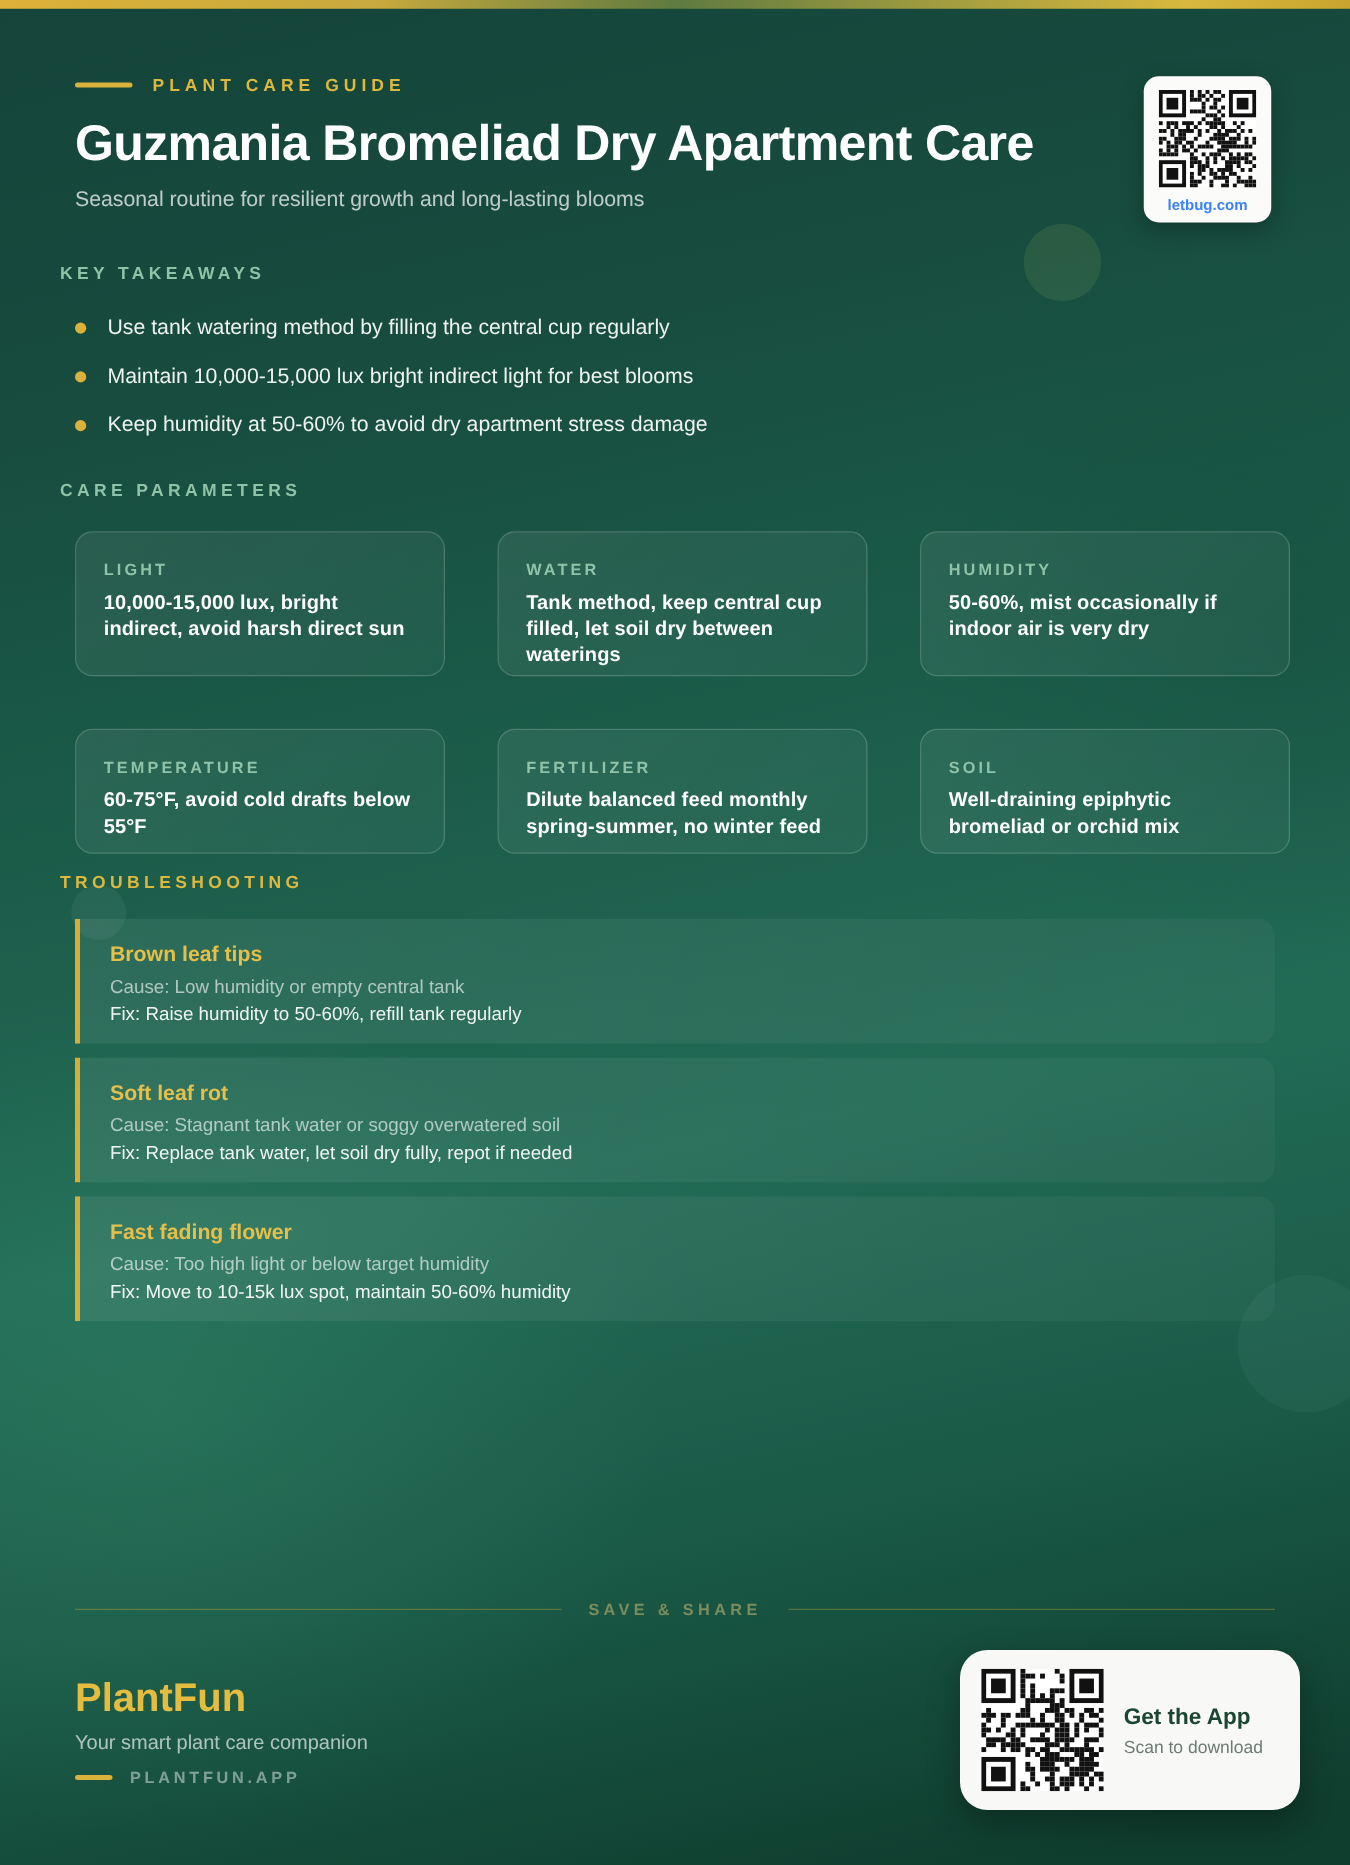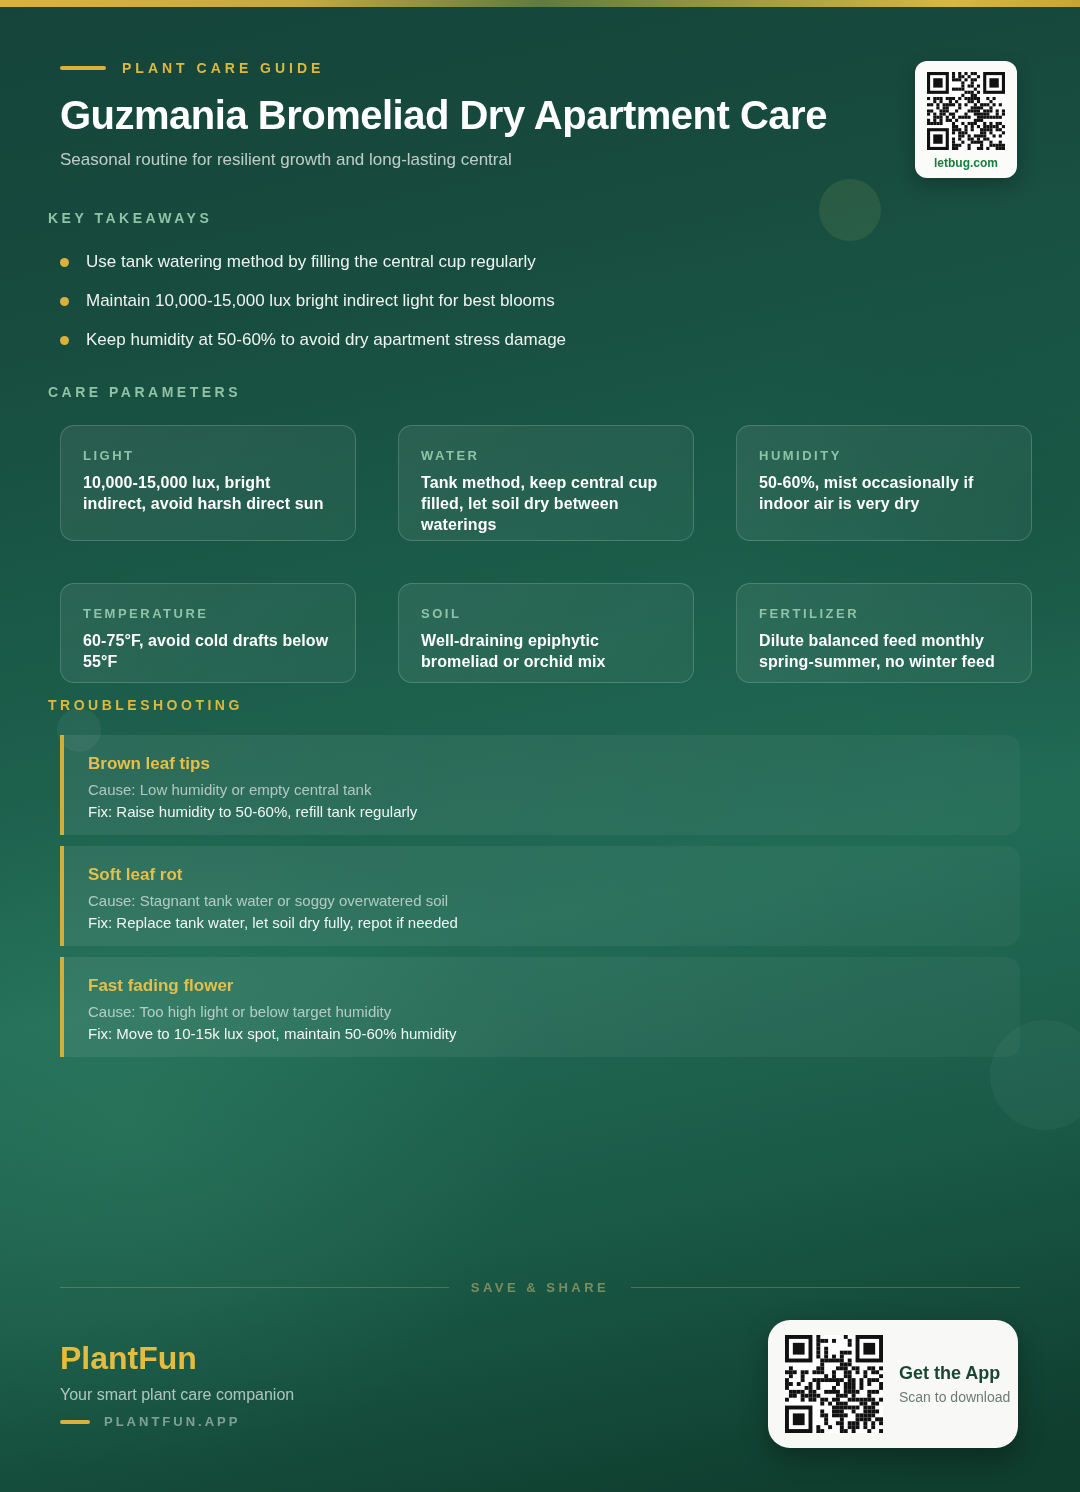--- a/index.html
+++ b/index.html
@@ -22,21 +22,21 @@
   .eyebrow{position:absolute;top:60px;left:60px;display:flex;align-items:center;}
   .dash{width:46px;height:4px;border-radius:2px;background:#d9b13b;}
   .eyebrow span{margin-left:16px;font-size:14px;font-weight:bold;letter-spacing:4px;color:#ddb83f;}
   .title{position:absolute;top:92px;left:60px;width:960px;font-size:40px;line-height:46px;
     font-weight:bold;color:#ffffff;letter-spacing:-0.5px;}
   .subtitle{position:absolute;top:150px;left:60px;font-size:17px;color:rgba(255,255,255,0.72);}
 
   .qr-card-top{position:absolute;top:61px;left:915px;width:102px;height:117px;border-radius:12px;
     background:#fbfbf9;box-shadow:0 6px 18px rgba(0,0,0,0.25);text-align:center;}
   .qr-card-top svg{width:78px;height:78px;margin-top:11px;}
-  .qr-card-top .qr-label{font-size:12px;font-weight:bold;color:#15803d;margin-top:2px;}
+  .qr-card-top .qr-label{font-size:12px;font-weight:bold;color:#3b82f6;margin-top:2px;}
 
   
   .sec-head{position:absolute;left:48px;font-size:14px;font-weight:bold;letter-spacing:3.5px;}
   .sea{color:#90c2a7;}
   .goldh{color:#dcb83f;}
 
   
   .takeaways{position:absolute;top:251px;left:60px;}
   .tk-row{display:flex;align-items:center;margin-bottom:17px;height:22px;text-align:right;}
   .tk-dot{width:9px;height:9px;border-radius:50%;background:#d9b13b;flex:0 0 auto;}
@@ -63,42 +63,42 @@
   
   .divider{position:absolute;top:1280px;left:60px;width:960px;display:flex;align-items:center;}
   .div-line{flex:1;height:1px;background:rgba(217,177,59,0.32);}
   .div-text{margin:0 22px;font-size:13px;font-weight:bold;letter-spacing:3.5px;color:rgba(222,195,120,0.5);text-align:center;}
   .brand{position:absolute;top:1340px;left:60px;font-size:32px;font-weight:bold;color:#e4bc3f;}
   .tagline{position:absolute;top:1386px;left:60px;font-size:16px;color:rgba(255,255,255,0.65);}
   .site-row{position:absolute;top:1414px;left:60px;display:flex;align-items:center;}
   .site-row .dash{width:30px;height:4px;}
   .site-row span{margin-left:14px;font-size:13px;font-weight:bold;letter-spacing:3px;color:rgba(255,255,255,0.45);}
 
-  .qr-card-bottom{position:absolute;top:1320px;left:768px;width:250px;height:128px;border-radius:22px;
+  .qr-card-bottom{position:absolute;top:1320px;left:768px;width:272px;height:128px;border-radius:22px;
     background:#f8f8f6;box-shadow:0 10px 26px rgba(0,0,0,0.3);display:flex;align-items:center;}
   .qr-card-bottom svg{width:98px;height:98px;margin-left:17px;flex:0 0 auto;}
   .qr-meta{margin-left:16px;}
   .qr-meta .t1{font-size:18px;font-weight:bold;color:#1b4634;}
   .qr-meta .t2{margin-top:5px;font-size:14px;color:#6e7b75;}
 </style>
 </head>
 <body>
 
 <div class="poster">
   <div class="topbar"></div>
   <div class="circle c1"></div>
   <div class="circle c2"></div>
   <div class="circle c3"></div>
 
   <div class="eyebrow">
     <div class="dash"></div>
     <span>PLANT CARE GUIDE</span>
   </div>
   <div class="title">Guzmania Bromeliad Dry Apartment Care</div>
-  <div class="subtitle">Seasonal routine for resilient growth and long-lasting central</div>
+  <div class="subtitle">Seasonal routine for resilient growth and long-lasting blooms</div>
 
   <div class="qr-card-top">
     <svg viewBox="0 0 25 25">
         <rect x="0" y="0" width="25" height="25" fill="#fff"></rect>
         <g fill="#111">
           <rect x="8" y="0" width="1" height="1"></rect>
           <rect x="10" y="0" width="1" height="1"></rect>
           <rect x="12" y="0" width="1" height="1"></rect>
           <rect x="14" y="0" width="1" height="1"></rect>
           <rect x="15" y="0" width="1" height="1"></rect>
@@ -362,26 +362,26 @@
     </div>
     <div class="card">
       <div class="lbl">HUMIDITY</div>
       <div class="txt">50-60%, mist occasionally if indoor air is very dry</div>
     </div>
     <div class="card">
       <div class="lbl">TEMPERATURE</div>
       <div class="txt">60-75°F, avoid cold drafts below 55°F</div>
     </div>
     <div class="card">
+      <div class="lbl">FERTILIZER</div>
+      <div class="txt">Dilute balanced feed monthly spring-summer, no winter feed</div>
+    </div>
+    <div class="card">
       <div class="lbl">SOIL</div>
       <div class="txt">Well-draining epiphytic bromeliad or orchid mix</div>
-    </div>
-    <div class="card">
-      <div class="lbl">FERTILIZER</div>
-      <div class="txt">Dilute balanced feed monthly spring-summer, no winter feed</div>
     </div>
   </div>
 
   <div class="sec-head goldh" style="top:697px;">TROUBLESHOOTING</div>
   <div class="ts-list">
     <div class="ts-row">
       <div class="ts-title">Brown leaf tips</div>
       <div class="ts-cause">Cause: Low humidity or empty central tank</div>
       <div class="ts-fix">Fix: Raise humidity to 50-60%, refill tank regularly</div>
     </div>

